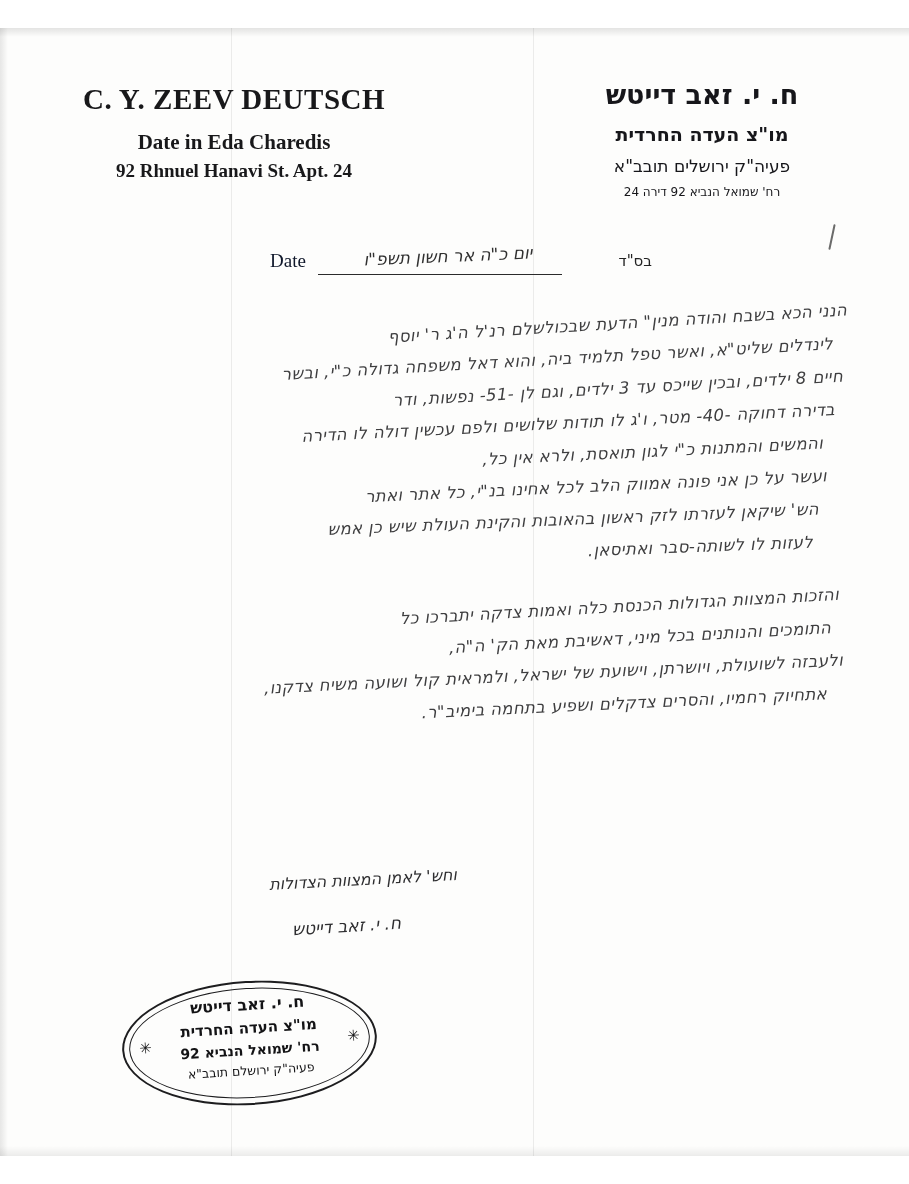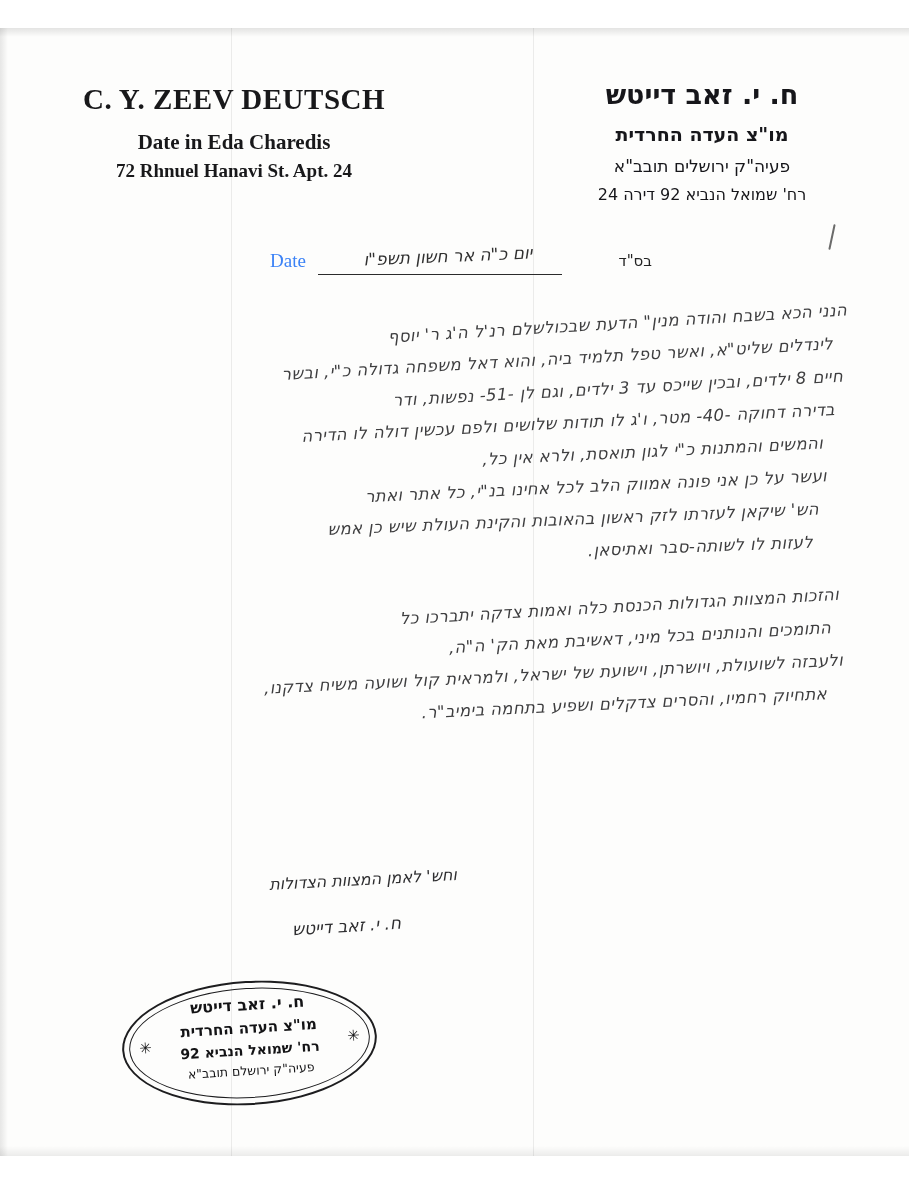--- a/index.html
+++ b/index.html
@@ -112,21 +112,21 @@
     font-size: 19px;
     margin-top: 13px;
   }
   .lh-he-city {
     font-family: "DejaVu Sans", sans-serif;
     font-size: 17px;
     margin-top: 11px;
   }
   .lh-he-addr {
     font-family: "DejaVu Sans", sans-serif;
-    font-size: 16px;
+    font-size: 12px;
     margin-top: 9px;
   }
 
   
   .stray-mark {
     position: absolute;
     right: 76px;
     top: 196px;
     width: 2px;
     height: 26px;
@@ -152,21 +152,21 @@
     font-size: 15px;
     color: #222;
     direction: rtl;
   }
   .date-label {
     position: absolute;
     left: 270px;
     top: 0px;
     font-family: "Liberation Serif", serif;
     font-size: 19px;
-    color: #3b82f6;
+    color: #0f172a;
   }
   .date-rule {
     position: absolute;
     left: 318px;
     top: 24px;
     width: 244px;
     border-bottom: 1.4px solid #2b2b2b;
   }
   .date-hand {
     position: absolute;
@@ -299,21 +299,21 @@
   <div class="scan-edge-top"></div>
   <div class="scan-edge-left"></div>
   <div class="scan-edge-bottom"></div>
   <div class="scan-fold f1"></div>
   <div class="scan-fold f2"></div>
 
   <div class="letterhead">
     <div class="lh-left">
       <div class="lh-name">C. Y. ZEEV DEUTSCH</div>
       <div class="lh-role">Date in Eda Charedis</div>
-      <div class="lh-addr">72 Rhnuel Hanavi St. Apt. 24</div>
+      <div class="lh-addr">92 Rhnuel Hanavi St. Apt. 24</div>
     </div>
     <div class="lh-right">
       <div class="lh-he-name">ח. י. זאב דייטש</div>
       <div class="lh-he-role">מו"צ העדה החרדית</div>
       <div class="lh-he-city">פעיה"ק ירושלים תובב"א</div>
       <div class="lh-he-addr">רח' שמואל הנביא 92 דירה 24</div>
     </div>
   </div>
 
   <div class="stray-mark"></div>

